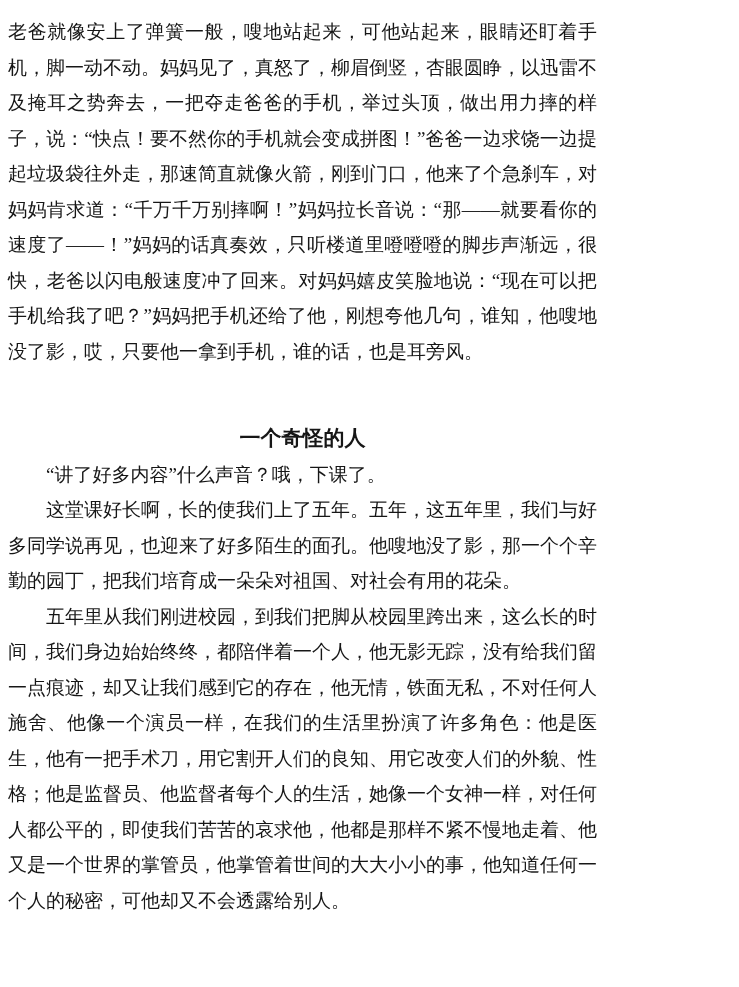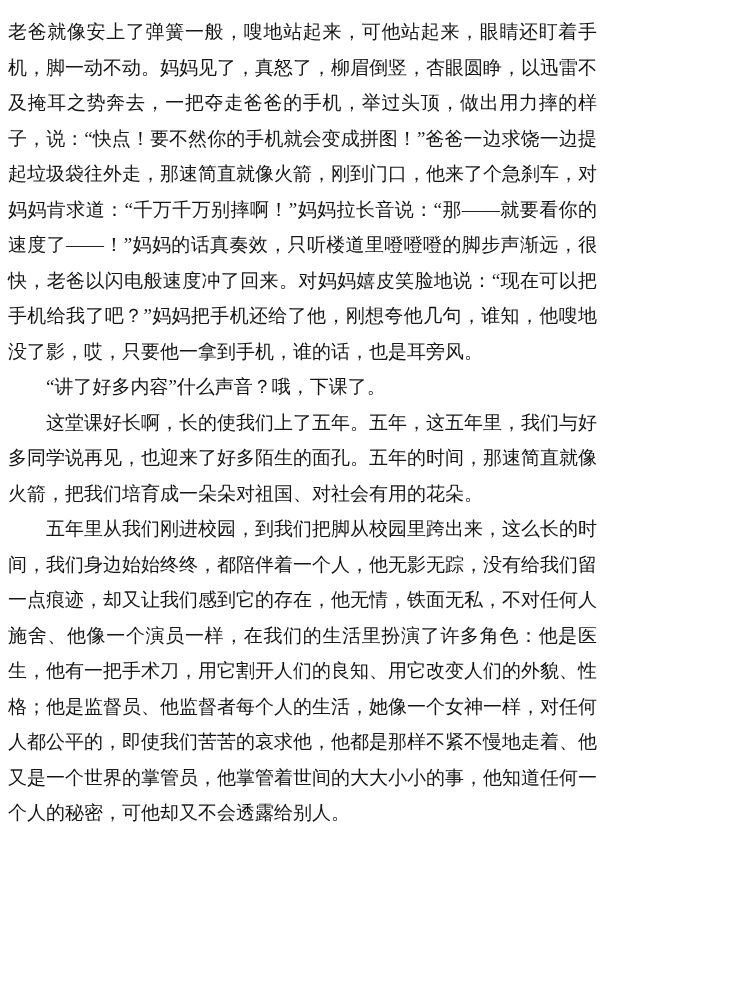--- a/index.html
+++ b/index.html
@@ -40,18 +40,19 @@
     text-indent: 0;
   }
 </style>
 </head>
 <body>
 
 <div class="page">
   <div id="essay1-body">
       <p class="para no-indent">老爸就像安上了弹簧一般，嗖地站起来，可他站起来，眼睛还盯着手机，脚一动不动。妈妈见了，真怒了，柳眉倒竖，杏眼圆睁，以迅雷不及掩耳之势奔去，一把夺走爸爸的手机，举过头顶，做出用力摔的样子，说：“快点！要不然你的手机就会变成拼图！”爸爸一边求饶一边提起垃圾袋往外走，那速简直就像火箭，刚到门口，他来了个急刹车，对妈妈肯求道：“千万千万别摔啊！”妈妈拉长音说：“那——就要看你的速度了——！”妈妈的话真奏效，只听楼道里噔噔噔的脚步声渐远，很快，老爸以闪电般速度冲了回来。对妈妈嬉皮笑脸地说：“现在可以把手机给我了吧？”妈妈把手机还给了他，刚想夸他几句，谁知，他嗖地没了影，哎，只要他一拿到手机，谁的话，也是耳旁风。</p>
     </div>
+  <h1 class="essay-title">一个奇怪的人</h1>
   <div id="essay2-body">
       <p class="para">“讲了好多内容”什么声音？哦，下课了。</p>
-      <p class="para">这堂课好长啊，长的使我们上了五年。五年，这五年里，我们与好多同学说再见，也迎来了好多陌生的面孔。五年的时间，那速简直就像火箭，把我们培育成一朵朵对祖国、对社会有用的花朵。</p>
+      <p class="para">这堂课好长啊，长的使我们上了五年。五年，这五年里，我们与好多同学说再见，也迎来了好多陌生的面孔。他嗖地没了影，那一个个辛勤的园丁，把我们培育成一朵朵对祖国、对社会有用的花朵。</p>
       <p class="para">五年里从我们刚进校园，到我们把脚从校园里跨出来，这么长的时间，我们身边始始终终，都陪伴着一个人，他无影无踪，没有给我们留一点痕迹，却又让我们感到它的存在，他无情，铁面无私，不对任何人施舍、他像一个演员一样，在我们的生活里扮演了许多角色：他是医生，他有一把手术刀，用它割开人们的良知、用它改变人们的外貌、性格；他是监督员、他监督者每个人的生活，她像一个女神一样，对任何人都公平的，即使我们苦苦的哀求他，他都是那样不紧不慢地走着、他又是一个世界的掌管员，他掌管着世间的大大小小的事，他知道任何一个人的秘密，可他却又不会透露给别人。</p>
     </div>
 </div>
 
 </body></html>

